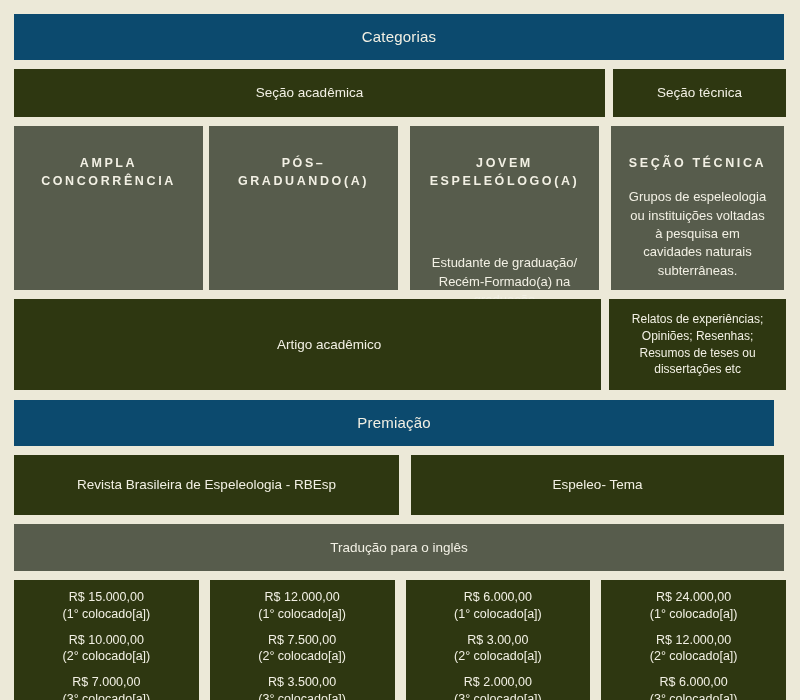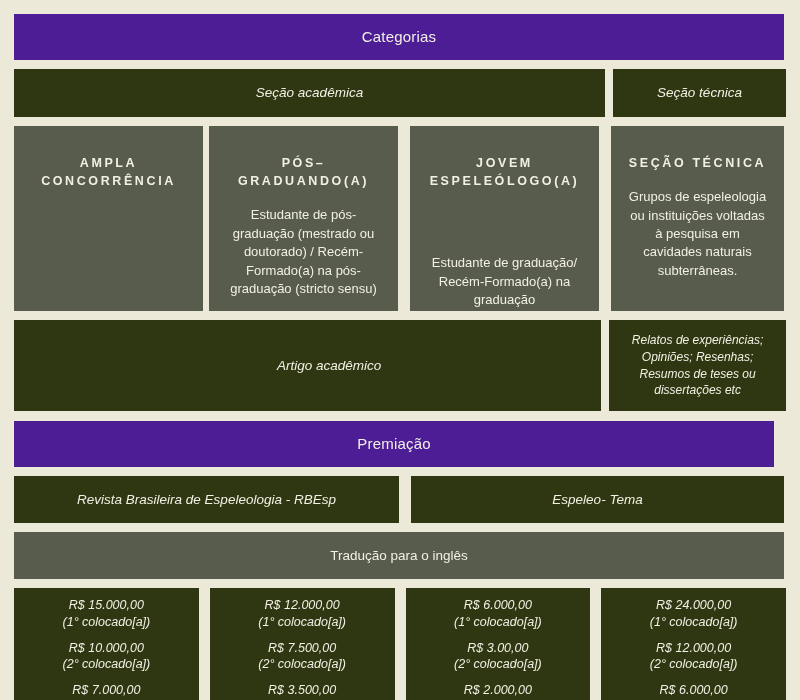--- a/index.html
+++ b/index.html
@@ -28,22 +28,22 @@
   
   .box {
     display: flex;
     align-items: center;
     justify-content: center;
     text-align: center;
     color: #f2f0e4;
     line-height: 1.32;
   }
 
-  .dark   { background: #4c1d95; }  
-  .olive  { background: #2e3711; font-style: italic; }  
+  .dark   { background: #0c4a6e; }  
+  .olive  { background: #2e3711; }  
   .gray   { background: #575c4c; }  
 
   
   .row {
     display: flex;
     width: 100%;
   }
 
   
   .banner {
@@ -51,21 +51,21 @@
     font-size: 15px;
     letter-spacing: .2px;
   }
 
   
   .secao-row { margin-top: 9px; height: 48px; }
   .secao-acad { width: 591px; font-size: 13.5px; }
   .secao-tec  { width: 173px; margin-left: 8px; font-size: 13.5px; }
 
   
-  .cards-row { margin-top: 9px; height: 185px; }
+  .cards-row { margin-top: 9px; height: 164px; }
 
   .card {
     flex-direction: column;
     justify-content: flex-start;
     padding: 28px 14px 12px 14px;
   }
   .card-1 { width: 189px; }
   .card-2 { width: 189px; margin-left: 6px; }
   .card-3 { width: 189px; margin-left: 12px; gap: 48px; }
   .card-4 { width: 173px; margin-left: 12px; }
@@ -91,21 +91,21 @@
     margin-left: 8px;
     font-size: 12px;
     line-height: 1.38;
     padding: 19px 8px;
   }
 
   
   .premiacao-row { margin-top: 10px; }
 
   
-  .revista-row { margin-top: 9px; height: 47px; }
+  .revista-row { margin-top: 9px; height: 60px; }
   .rbesp   { width: 385px; font-size: 13.5px; }
   .espeleo { width: 373px; margin-left: 12px; font-size: 13.5px; text-align: center; }
 
   
   .traducao-row { margin-top: 9px; height: 47px; }
   .traducao { width: 770px; font-size: 13.5px; }
 
   
   .prize-row { margin-top: 9px; height: 136px; }
   .prize {
@@ -137,21 +137,20 @@
 
   <div class="row cards-row">
 
     <div class="box gray card card-1">
       <div class="card-title">AMPLA
 CONCORRÊNCIA</div>
     </div>
 
     <div class="box gray card card-2">
       <div class="card-title">PÓS–GRADUANDO(A)</div>
-      <div class="card-body">Estudante de pós-graduação (mestrado ou doutorado) / Recém-Formado(a) na pós-graduação (stricto sensu)</div>
     </div>
 
     <div class="box gray card card-3">
       <div class="card-title">JOVEM
 ESPELEÓLOGO(A)</div>
       <div class="card-body">Estudante de graduação/ Recém-Formado(a) na graduação</div>
     </div>
 
     <div class="box gray card card-4">
       <div class="card-title">SEÇÃO TÉCNICA</div>

